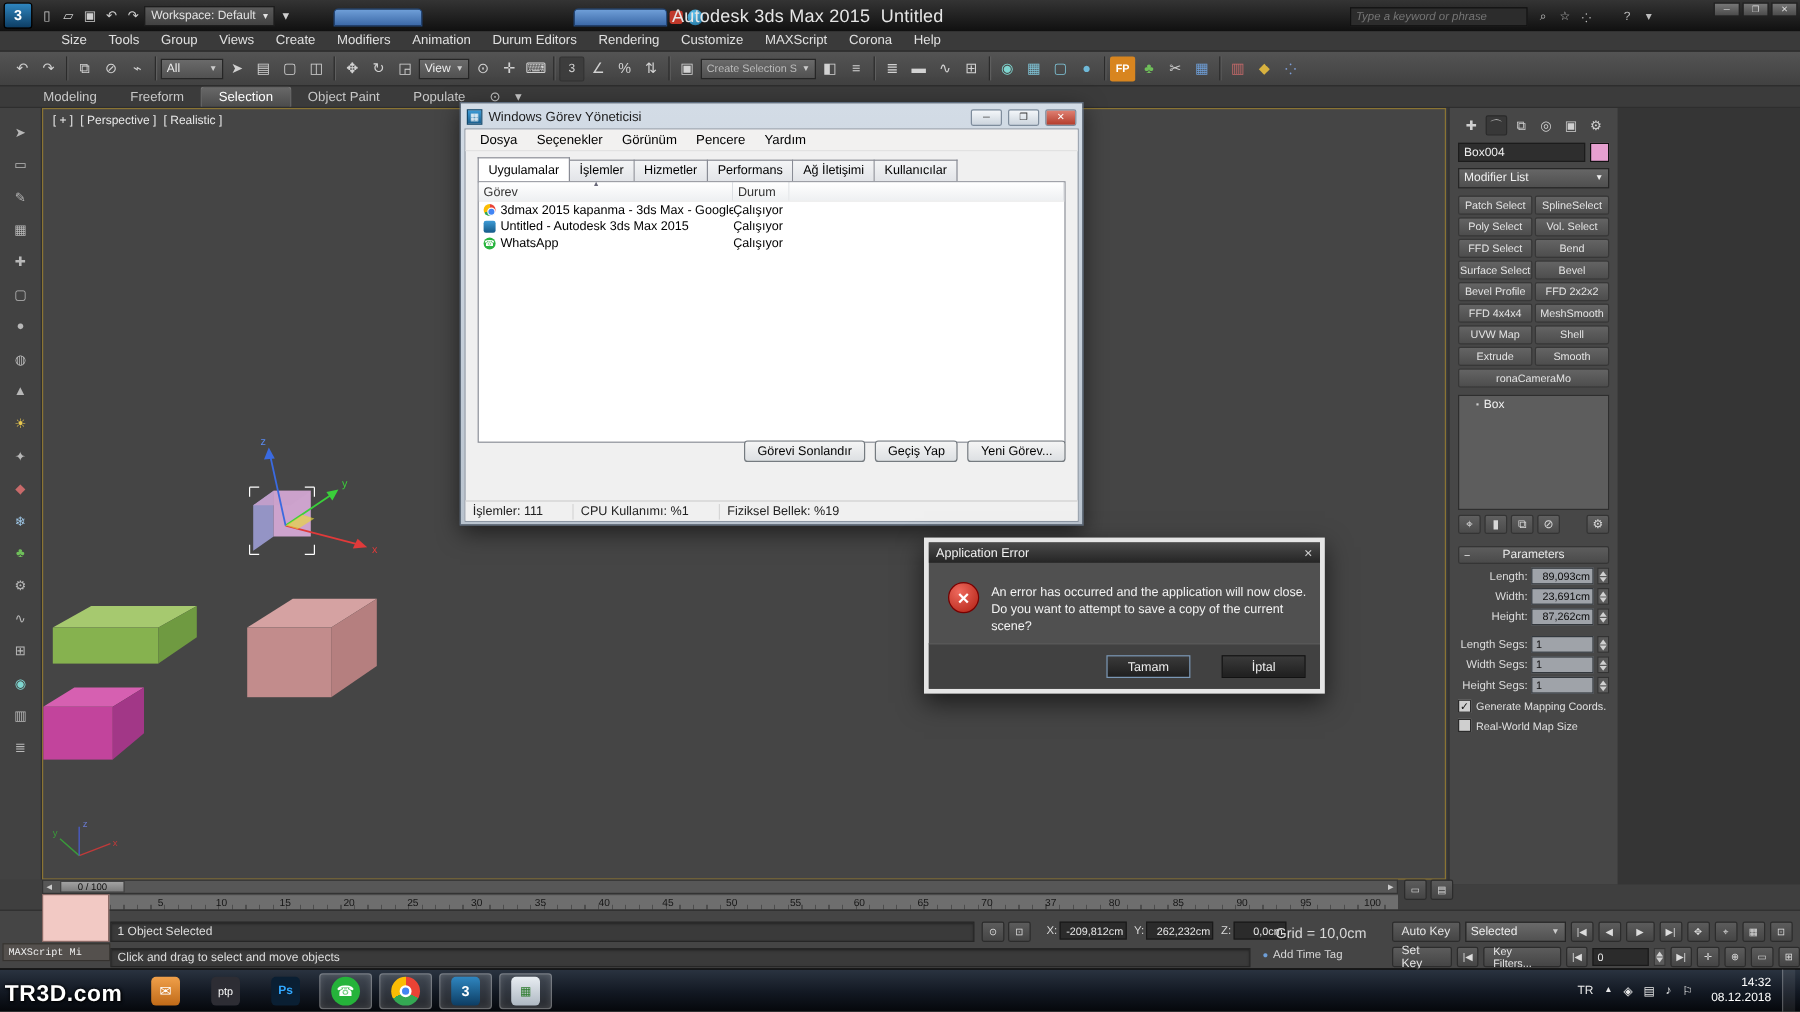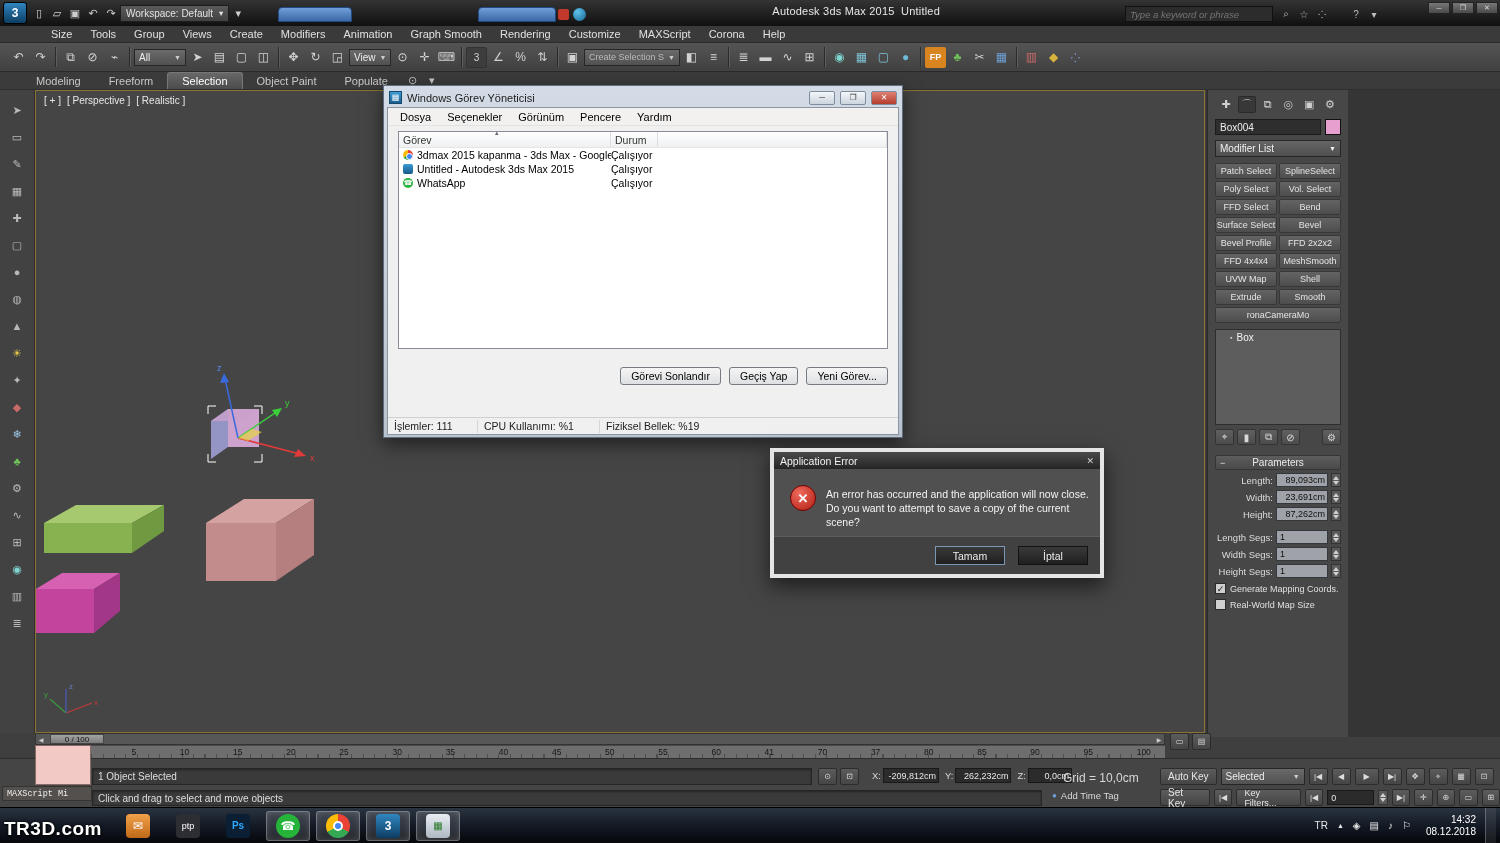--- a/index.html
+++ b/index.html
@@ -6,21 +6,21 @@
 html,body{width:1500px;height:843px}
 body{position:relative;font-family:"Liberation Sans",sans-serif;background:#3f3f3f;overflow:hidden;color:#ddd;font-size:11px}
 .abs{position:absolute}
 .row{display:flex;align-items:center}
 
 #titlebar{left:0;top:0;width:1500px;height:26px;background:linear-gradient(#343434,#101010);z-index:30}
 .appbtn{width:24px;height:22px;margin:2px 3px;border-radius:3px;background:linear-gradient(#2f86c0,#0d3d63);display:flex;align-items:center;justify-content:center;color:#fff;font-weight:bold;font-size:12px;border:1px solid #000}
 .qicon{width:18px;height:18px;display:flex;align-items:center;justify-content:center;color:#cfcfcf;font-size:11px}
 .wscombo{height:17px;background:linear-gradient(#5a5a5a,#424242);border:1px solid #1d1d1d;display:flex;align-items:center;gap:6px;padding:0 5px;font-size:10px;color:#e3e3e3}
 .peek{position:absolute;top:7px;height:15px;background:linear-gradient(#6f9fd8,#3c69a8);border:1px solid #234a80;border-radius:4px 4px 0 0}
-.title-center{position:absolute;top:5px;left:560px;width:380px;text-align:right;color:#e6e6e6;font-size:11px;letter-spacing:.2px}
+.title-center{position:absolute;top:5px;left:560px;width:380px;text-align:left;color:#e6e6e6;font-size:15px;letter-spacing:.2px}
 .search{position:absolute;left:1125px;top:6px;width:148px;height:16px;background:#2c2c2c;border:1px solid #111;color:#9a9a9a;font-style:italic;font-size:9.5px;padding:0 4px;font-family:"Liberation Sans",sans-serif}
 .tico{width:16px;height:16px;display:flex;align-items:center;justify-content:center;color:#bdbdbd;font-size:10px}
 .winbtn{width:22px;height:12px;display:flex;align-items:center;justify-content:center;background:linear-gradient(#777,#4a4a4a);border:1px solid #222;color:#ddd;font-size:7px}
 
 #menubar{left:0;top:26px;width:1500px;height:17px;background:#3a3a3a;border-bottom:1px solid #2a2a2a;display:flex;align-items:center;padding-left:42px;z-index:29}
 #menubar span{padding:0 9px;color:#e0e0e0;font-size:11px}
 #toolbar{left:0;top:43px;width:1500px;height:29px;background:linear-gradient(#545454,#414141);border-bottom:1px solid #2a2a2a;display:flex;align-items:center;padding-left:8px;gap:1px;z-index:28}
 .ti{width:21px;height:21px;display:flex;align-items:center;justify-content:center;font-size:12px;color:#d2d2d2;border-radius:2px}
 .sep{width:1px;height:20px;background:#2b2b2b;margin:0 3px;box-shadow:1px 0 0 #5e5e5e}
 .combo{background:linear-gradient(#6a6a6a,#515151);border:1px solid #262626;height:17px;display:flex;align-items:center;gap:4px;padding:0 4px;font-size:10px;color:#eee;white-space:nowrap}
@@ -91,21 +91,21 @@
 .wbtn{height:18px;padding:0 10px;background:linear-gradient(#f5f5f5,#dde0e3);border:1px solid #757b80;border-radius:3px;font-size:10.5px;color:#000;display:flex;align-items:center;font-family:"Liberation Sans",sans-serif}
 .tm-status{height:17px;border-top:1px solid #d0d0d0;display:flex;align-items:center;background:#f0f0f0}
 .tm-sc{font-size:10.5px;color:#222;padding:0 6px;border-right:1px solid #d6d6d6;height:13px;display:flex;align-items:center}
 
 #err{left:770px;top:448px;width:334px;height:130px;background:#505050;border:4px solid #e5e5e5;box-shadow:0 8px 20px rgba(0,0,0,.6);z-index:60}
 .err-title{height:17px;background:linear-gradient(#4a4a4a,#252525);display:flex;align-items:center;padding:0 6px;color:#f0f0f0;font-size:10.5px}
 .err-close{margin-left:auto;color:#cfcfcf;font-size:9px}
 .err-body{position:relative;height:75px}
 .err-icon{position:absolute;left:16px;top:16px;width:26px;height:26px;border-radius:50%;background:radial-gradient(circle at 35% 30%,#ef6a5e,#b01f12);border:1px solid #700;display:flex;align-items:center;justify-content:center;color:#fff;font-weight:bold;font-size:13px}
 .err-msg{position:absolute;left:52px;top:18px;font-size:10.5px;color:#f3f3f3;line-height:14px}
-.err-btnbar{position:absolute;left:0;bottom:0;width:100%;height:38px;background:#414141;border-top:1px solid #5c5c5c;display:flex;align-items:center;justify-content:flex-end;gap:13px;padding-right:12px}
+.err-btnbar{position:absolute;left:0;bottom:0;width:100%;height:38px;background:#414141;border-top:1px solid #5c5c5c;display:flex;align-items:center;justify-content:flex-end;gap:26px;padding-right:12px}
 .dbtn{width:70px;height:19px;background:linear-gradient(#3a3a3a,#1f1f1f);border:1px solid #121212;color:#ececec;font-size:10.5px;display:flex;align-items:center;justify-content:center}
 .dbtn.default{border-color:#7a97b5}
 
 #trackbar{left:35px;top:733px;width:1130px;height:12px;background:#575757;border:1px solid #333;display:flex;align-items:center}
 .thandle{width:54px;height:10px;background:linear-gradient(#a2a2a2,#7c7c7c);border:1px solid #444;font-size:8px;color:#111;display:flex;align-items:center;justify-content:center;margin-left:4px}
 .tarrow{width:10px;height:10px;display:flex;align-items:center;justify-content:center;font-size:6px;color:#ccc}
 #ruler{left:35px;top:745px;width:1130px;height:13px;background:#6e6e6e;border-top:1px solid #4a4a4a;display:flex;justify-content:space-between;align-items:center;padding:0 14px 0 48px;background-image:repeating-linear-gradient(to right,rgba(0,0,0,.3) 0 1px,transparent 1px 11.3px);background-size:100% 4px;background-position:left bottom;background-repeat:no-repeat}
 .tick{font-size:8.5px;color:#161616}
 
 #statusarea{left:0;top:758px;width:1500px;height:49px;background:#454545;border-top:1px solid #2d2d2d}
@@ -168,21 +168,21 @@
 </div>
 
 <div class="abs" id="menubar">
   <span>Size</span>
   <span>Tools</span>
   <span>Group</span>
   <span>Views</span>
   <span>Create</span>
   <span>Modifiers</span>
   <span>Animation</span>
-  <span>Graph Smooth</span>
+  <span>Durum Editors</span>
   <span>Rendering</span>
   <span>Customize</span>
   <span>MAXScript</span>
   <span>Corona</span>
   <span>Help</span>
 </div>
 
 <div class="abs" id="toolbar">
   <span class="ti">↶</span>
   <span class="ti">↷</span>
@@ -460,20 +460,28 @@
   </div>
   <div class="tm-body">
     <div class="tm-menu">
       <span>Dosya</span>
       <span>Seçenekler</span>
       <span>Görünüm</span>
       <span>Pencere</span>
       <span>Yardım</span>
     </div>
     <div class="tm-inner">
+      <div class="tm-tabs">
+        <span class="tm-tab active">Uygulamalar</span>
+        <span class="tm-tab">İşlemler</span>
+        <span class="tm-tab">Hizmetler</span>
+        <span class="tm-tab">Performans</span>
+        <span class="tm-tab">Ağ İletişimi</span>
+        <span class="tm-tab">Kullanıcılar</span>
+      </div>
       <div class="tm-list">
         <div class="tm-head">
           <div class="tm-hc" style="width:212px">
             <span>Görev</span>
             <span style="position:absolute;left:96px;top:-3px;font-size:7px;color:#667">▴</span>
           </div>
           <div class="tm-hc" style="width:47px">
               <span>Durum</span>
             </div>
           <div class="tm-hc" style="flex:1"></div>
@@ -544,21 +552,21 @@
   <span class="tick">15</span>
   <span class="tick">20</span>
   <span class="tick">25</span>
   <span class="tick">30</span>
   <span class="tick">35</span>
   <span class="tick">40</span>
   <span class="tick">45</span>
   <span class="tick">50</span>
   <span class="tick">55</span>
   <span class="tick">60</span>
-  <span class="tick">41</span>
+  <span class="tick">65</span>
   <span class="tick">70</span>
   <span class="tick">37</span>
   <span class="tick">80</span>
   <span class="tick">85</span>
   <span class="tick">90</span>
   <span class="tick">95</span>
   <span class="tick">100</span>
 </div>
 <div class="abs" style="left:1170px;top:733px;display:flex;gap:3px">
   <span class="pbtn">▭</span>

